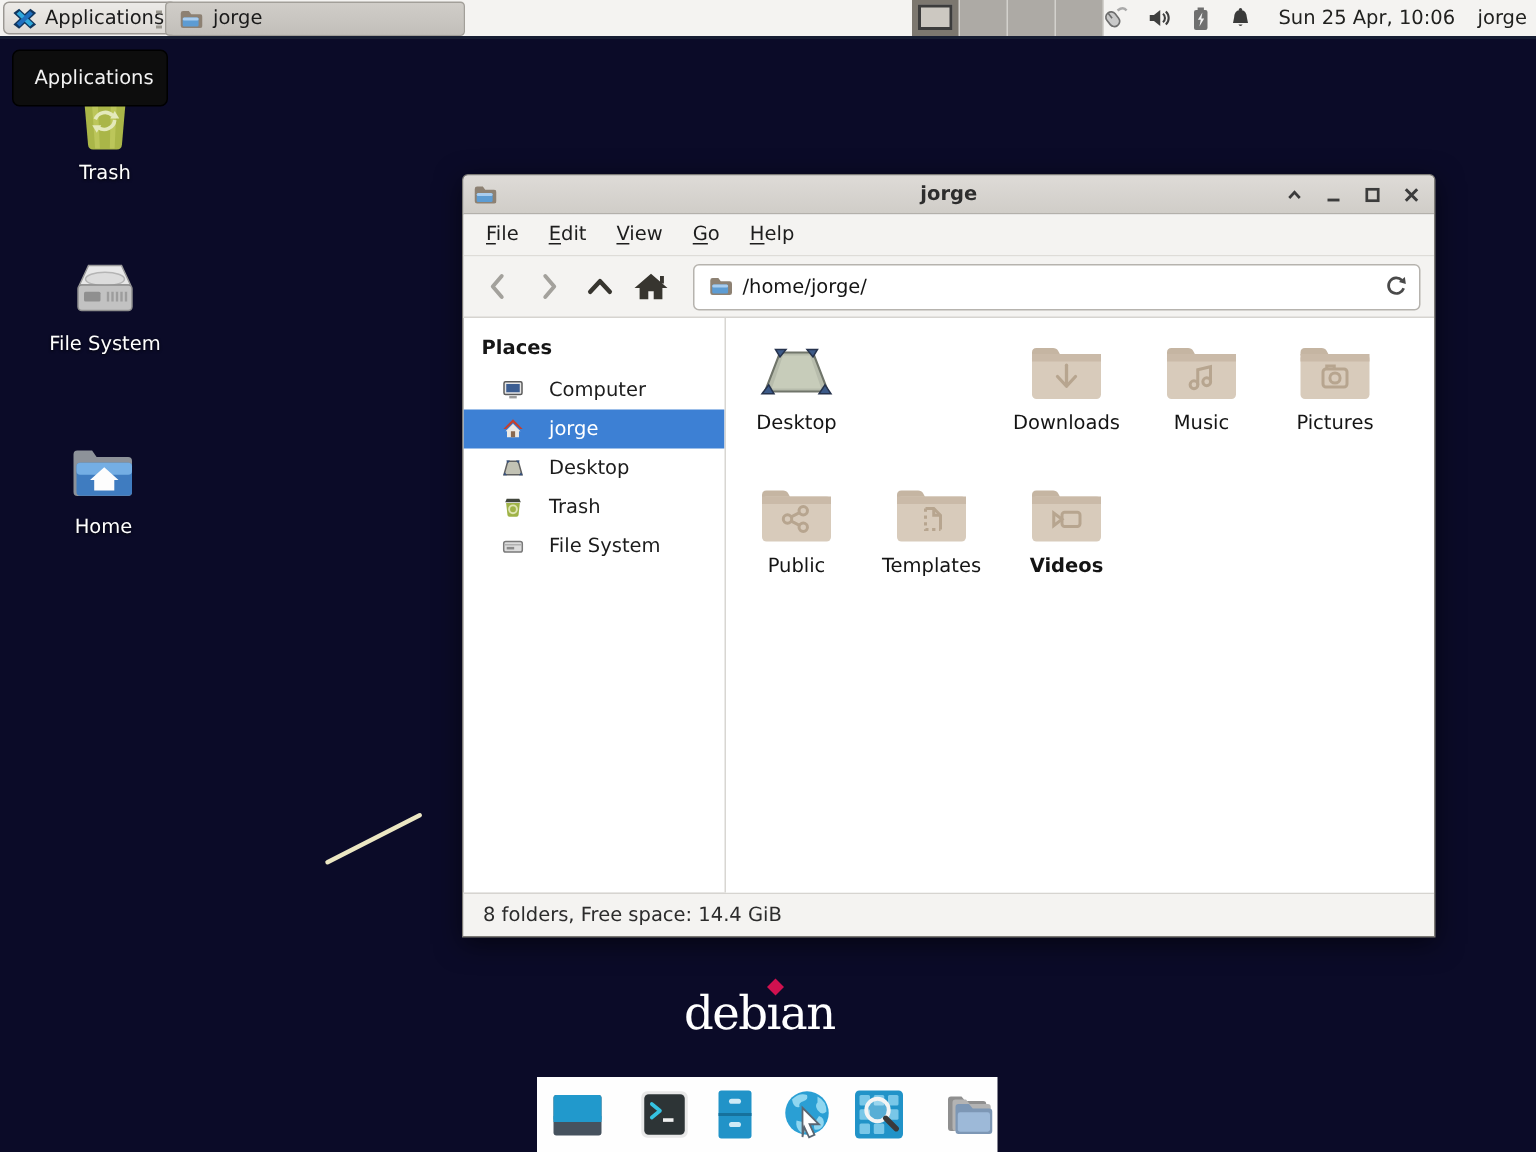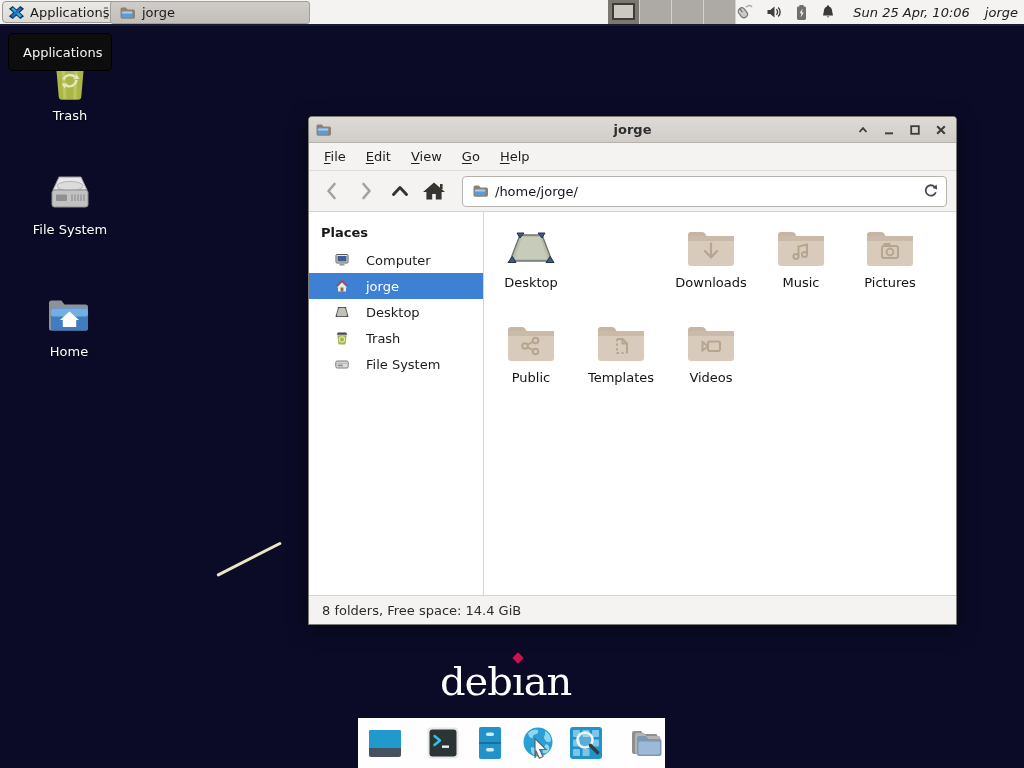--- a/index.html
+++ b/index.html
@@ -33,40 +33,40 @@
     background:linear-gradient(#d0cdc8,#c2bfba); border:1px solid #a29f99; border-radius:3px;
     display:flex; align-items:center; gap:7px; padding:0 8px;
   }
   .pager { position:absolute; left:608px; top:0; height:24px; display:flex; }
   .pager-cell { width:32px; height:24px; background:#adaaa5; border-right:1px solid #d3d1cd; position:relative; }
   .pager-cell.active { background:#7c776f; }
   .pager-win {
     position:absolute; left:4px; top:3px; width:23px; height:17px;
     background:#ccc8c1; border:2px solid #3c3c3c;
   }
-  .tray { position:absolute; right:6px; top:0; height:24px; display:flex; align-items:center; gap:11px;font-style:italic; }
+  .tray { position:absolute; right:6px; top:0; height:24px; display:flex; align-items:center; gap:11px; }
   .tray .clock { font-size:13px; color:#21211f; padding-left:6px; }
   .tray .user { font-size:13px; color:#21211f; padding-left:4px; }
   .tray-icon { display:flex; align-items:center; }
 
   
   .tooltip {
     position:absolute; left:8px; top:33px; width:104px; height:38px;
     background:#0d0d0d; border:1px solid #000; border-radius:5px;
     color:#f2f2f2; display:flex; align-items:center; padding-left:14px; z-index:60;
   }
 
   
   .desk-icon {
     position:absolute; width:110px; display:flex; flex-direction:column; align-items:center;
     color:#fff; text-shadow:0 1px 2px rgba(0,0,0,.9); z-index:5;
   }
   .desk-icon .lbl { margin-top:6px; }
 
-  .brand { position:absolute; left:440px; top:658px; color:#fff; font-family:"DejaVu Serif", serif; font-size:40px; letter-spacing:-1px; z-index:4; }
+  .brand { position:absolute; left:456px; top:658px; color:#fff; font-family:"DejaVu Serif", serif; font-size:31px; letter-spacing:-1px; z-index:4; }
   .brand .iwrap { position:relative; display:inline-block; }
   .brand .diamond { position:absolute; left:2px; top:-4px; width:8px; height:8px; transform:rotate(45deg); background:#d0114f; }
 
   .stray-line {
     position:absolute; left:217px; top:574px; width:72px; height:3px;
     background:#ece7c3; border-radius:2px; transform:rotate(-27deg); transform-origin:left center; z-index:3;
   }
 
   
   .window {
@@ -471,21 +471,21 @@
           <rect x="3" y="10" width="46" height="5" fill="#cabaa8"></rect>
           <g stroke="#b7a58f" stroke-width="2" fill="none">
             <path d="M22 18 h5.5 l4.5 4.5 V32"></path>
             <path d="M27.5 18 v4.5 h4.5"></path>
             <path d="M22 18 V32 H32" stroke-dasharray="2.2 2.4"></path>
           </g>
         </svg>
         <span class="flbl">Templates</span>
       </div>
 
-      <div class="file-cell" style="left:184px; top:109px;">
+      <div class="file-cell" style="left:184px; top:109px;font-weight:bold;">
         <svg width="52" height="44" viewBox="0 0 52 44">
           <path d="M3 9 q0-3 3-3 h11 q2.4 0 3.4 1.9 l1.7 3.1 H3 Z" fill="#c5b5a2"></path>
           <rect x="3" y="10" width="46" height="30" rx="3" fill="#d8cbbb"></rect>
           <rect x="3" y="10" width="46" height="5" fill="#cabaa8"></rect>
           <g stroke="#b7a58f" stroke-width="2" fill="none">
             <rect x="23" y="20.5" width="12" height="9.5" rx="1.8"></rect>
             <path d="M23 25.2 L17.5 21 v8.5 Z"></path>
           </g>
         </svg>
         <span class="flbl">Videos</span>

